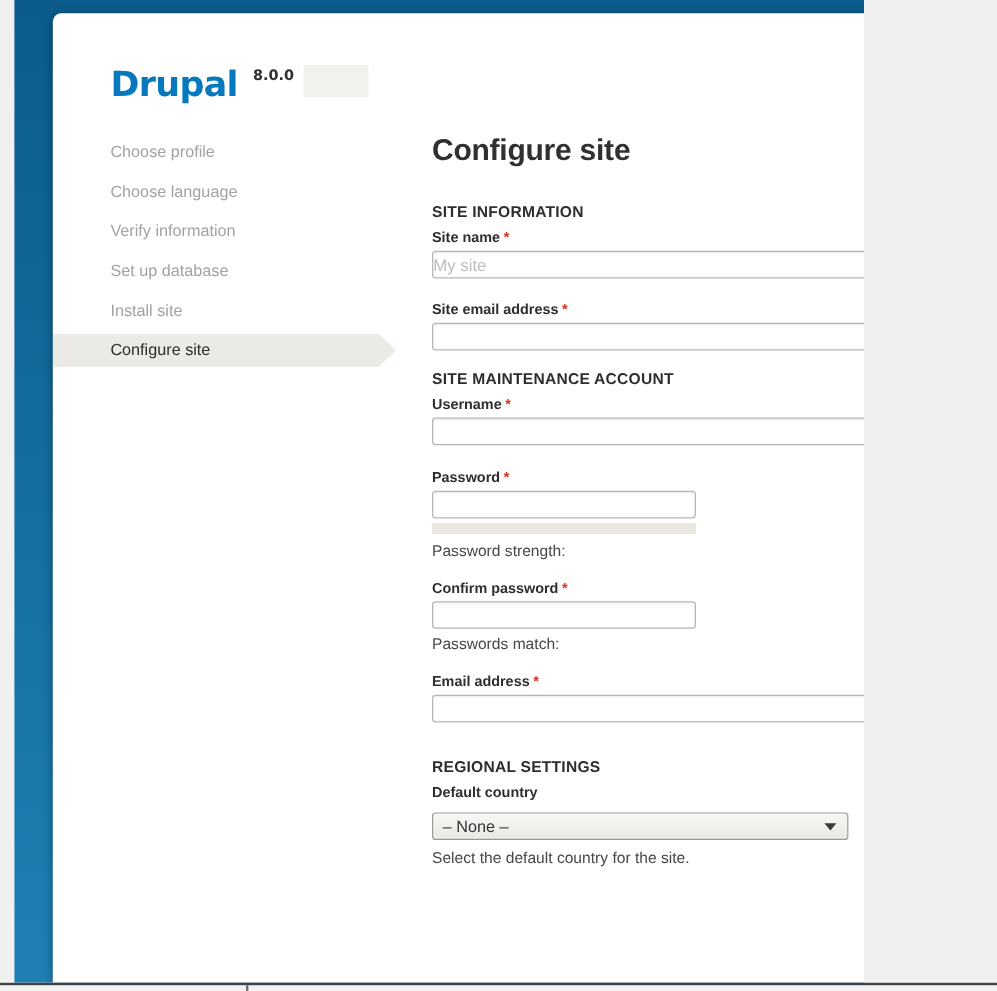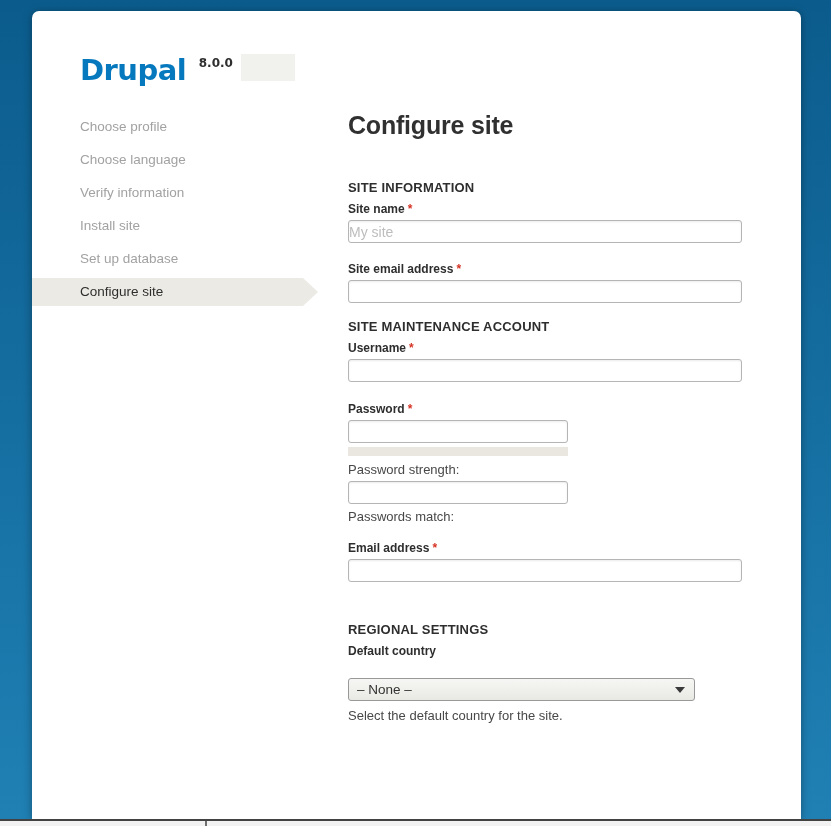--- a/index.html
+++ b/index.html
@@ -3,21 +3,21 @@
 <meta charset="utf-8">
 <style>
   * { box-sizing: border-box; }
   html, body { margin: 0; padding: 0; }
   body {
     width: 831px; height: 826px; position: relative; overflow: hidden;
     font-family: "Liberation Sans", sans-serif;
     background: #f0f0f0;
   }
   .viewport {
-    position: absolute; left: 0; top: 0; width: 831px; height: 819px;
+    position: absolute; left: 12px; top: 0; width: 708px; height: 819px;
     background: linear-gradient(180deg, #0b5c8d 0%, #146c9e 45%, #2080b4 100%);
     overflow: hidden;
   }
   .card {
     position: absolute; left: 32px; top: 11px; width: 769px; height: 808px;
     background: #ffffff; border-radius: 7px 7px 0 0;
     box-shadow: 0 1px 8px rgba(0,0,0,0.35);
   }
   
   .logo-row { margin: 42px 0 0 48px; height: 36px; white-space: nowrap; }
@@ -45,41 +45,41 @@
     background: #ebeae4; color: #2e2e2e; font-weight: normal;
     clip-path: polygon(0 0, calc(100% - 15px) 0, 100% 50%, calc(100% - 15px) 100%, 0 100%);
   }
   
   .main-col { position: absolute; left: 316px; top: 0; width: 394px; }
   h1.page-title {
     margin: 100px 0 0 0; font-size: 25px; font-weight: bold; color: #303030;
     letter-spacing: -0.2px;
   }
   .section-heading {
-    margin-top: 40px; font-size: 13px; font-weight: bold; color: #2e2e2e;
+    margin-top: 29px; font-size: 13px; font-weight: bold; color: #2e2e2e;
     letter-spacing: 0.2px;
   }
   .field-label { margin-top: 7px; font-size: 12px; font-weight: bold; color: #2e2e2e; }
   .field-label .req { color: #d63426; margin-left: 3px; font-weight: bold; }
   .gap { margin-top: 19px; }
   .gap-sm { margin-top: 17px; }
   .text-input {
     display: block; margin-top: 4px; width: 100%; height: 23px;
     border: 1px solid #b5b5b5; border-radius: 3px; padding: 2px 0;
     font-family: "Liberation Sans", sans-serif; font-size: 14px; color: #333;
     background: #fff; box-shadow: inset 0 1px 2px rgba(0,0,0,0.08);
     outline: none;
   }
   .text-input::placeholder { color: #bdbdbd; opacity: 1; }
   .text-input.narrow { width: 220px; }
   .help-text { margin-top: 6px; font-size: 13px; line-height: 20px; color: #484848; }
   .inline-status { margin-top: 6px; font-size: 13px; color: #484848; }
   .strength-bar { margin-top: 4px; width: 220px; height: 9px; background: #e9e7e0; }
   .select {
-    position: relative; margin-top: 20px; height: 23px; width: 347px;
+    position: relative; margin-top: 10px; height: 23px; width: 347px;
     border: 1px solid #999; border-radius: 3px;
     background: linear-gradient(180deg, #f6f6f4 0%, #e9e9e4 100%);
     font-size: 13.5px; color: #333; line-height: 21px; padding-left: 8px;
     cursor: default;
   }
   .select .caret {
     position: absolute; right: 9px; top: 8px; width: 0; height: 0;
     border-left: 5px solid transparent; border-right: 5px solid transparent;
     border-top: 6px solid #3a3a3a;
   }
@@ -108,24 +108,24 @@
       <div class="step">
         <span>Choose profile</span>
       </div>
       <div class="step">
         <span>Choose language</span>
       </div>
       <div class="step">
         <span>Verify information</span>
       </div>
       <div class="step">
-        <span>Install site</span>
+        <span>Set up database</span>
       </div>
       <div class="step">
-        <span>Set up database</span>
+        <span>Install site</span>
       </div>
       <div class="step active">
         <span>Configure site</span>
       </div>
     </div>
 
     <div class="main-col">
       <h1 class="page-title">Configure site</h1>
 
       <div class="section-heading">SITE INFORMATION</div>
@@ -147,20 +147,23 @@
       </div>
       <input class="text-input" type="text" value="" style="">
 
       <div class="field-label" style="margin-top:20px;">
         <span>Password</span><span class="req">*</span>
       </div>
       <input class="text-input narrow" type="password" value="" style="">
       <div class="strength-bar"></div>
       <div class="inline-status">Password strength:</div>
 
+      <div class="field-label gap-sm">
+        <span>Confirm password</span><span class="req">*</span>
+      </div>
       <input class="text-input narrow" type="password" value="" style="">
       <div class="inline-status" style="margin-top:5px;">Passwords match:</div>
 
       <div class="field-label gap-sm">
         <span>Email address</span><span class="req">*</span>
       </div>
       <input class="text-input" type="text" value="" style="">
 
       <div class="section-heading">REGIONAL SETTINGS</div>
 

